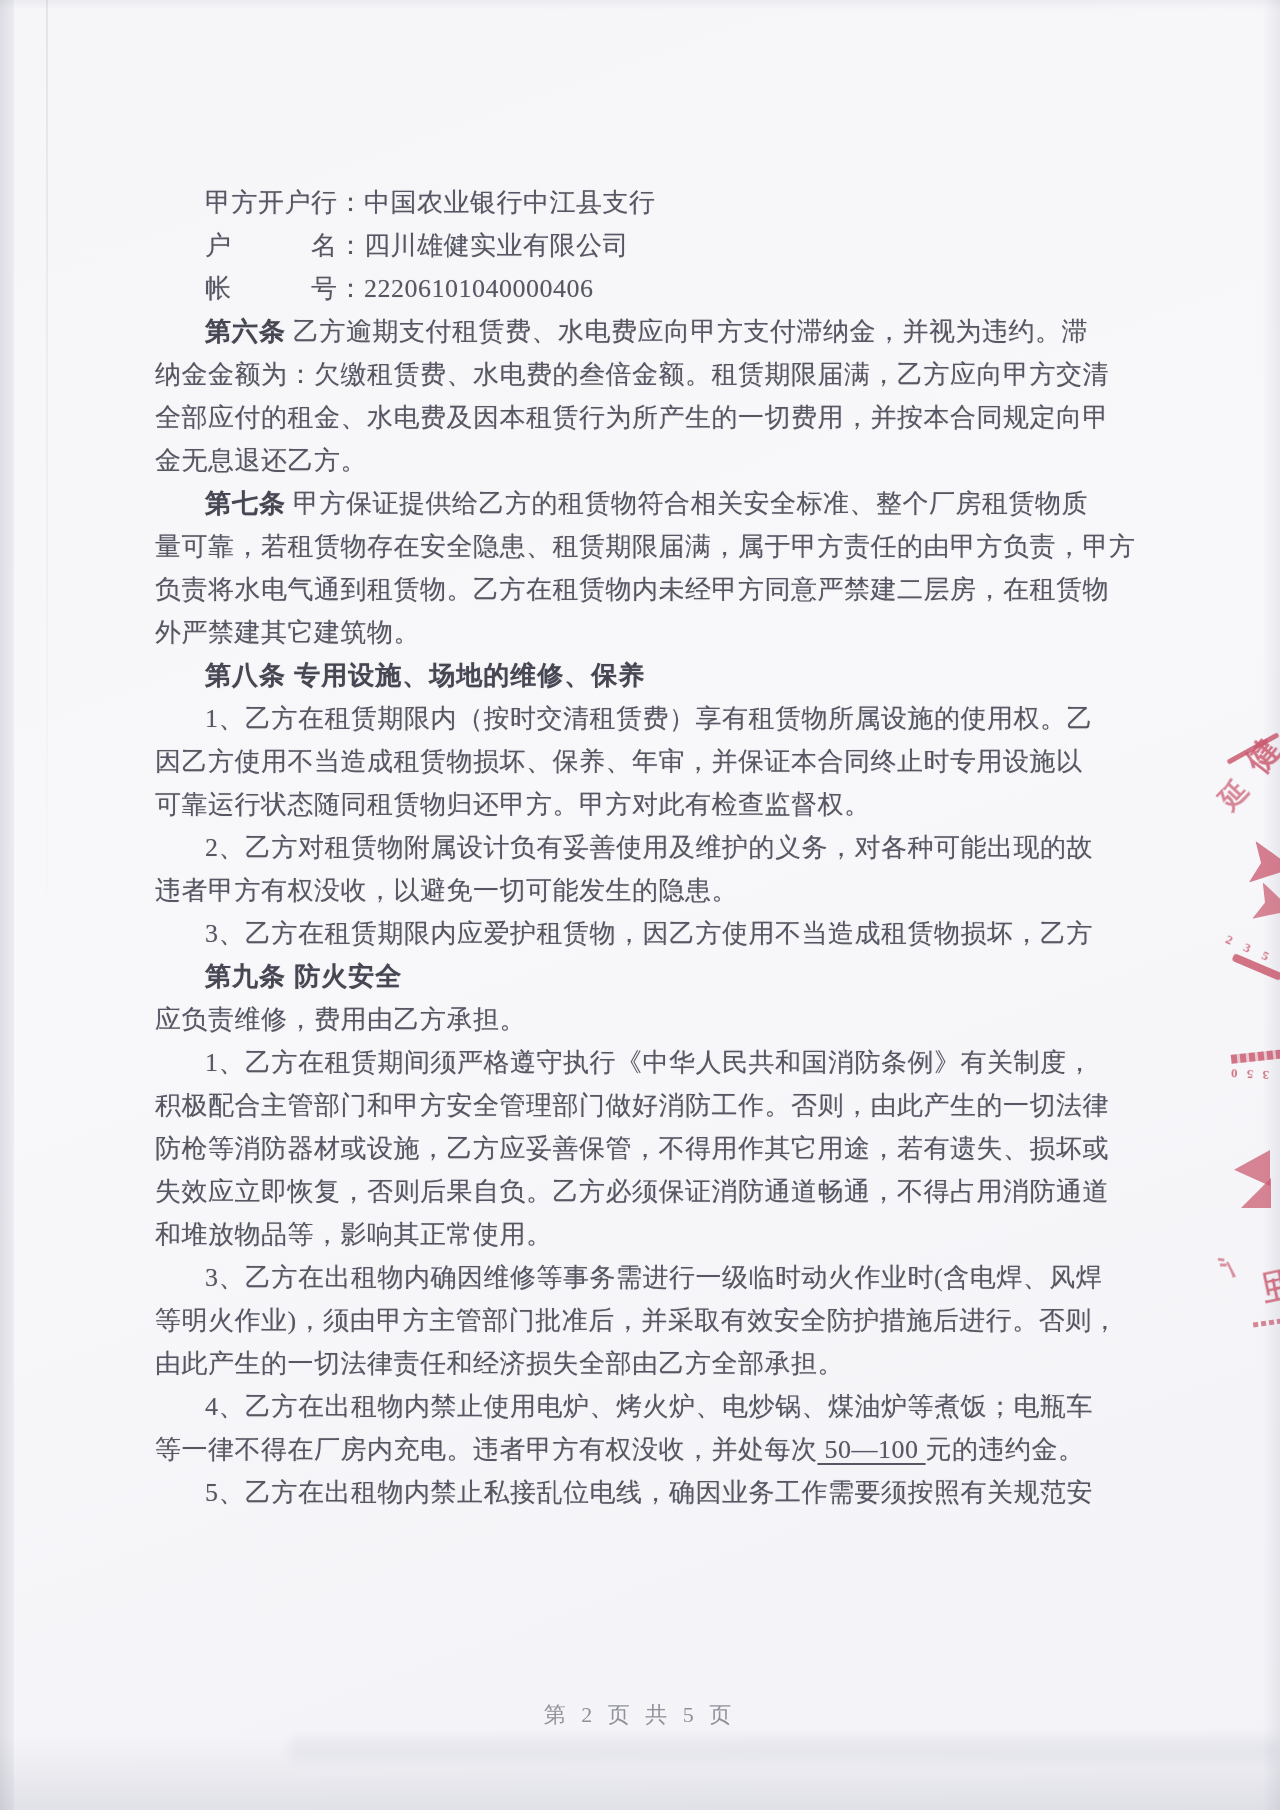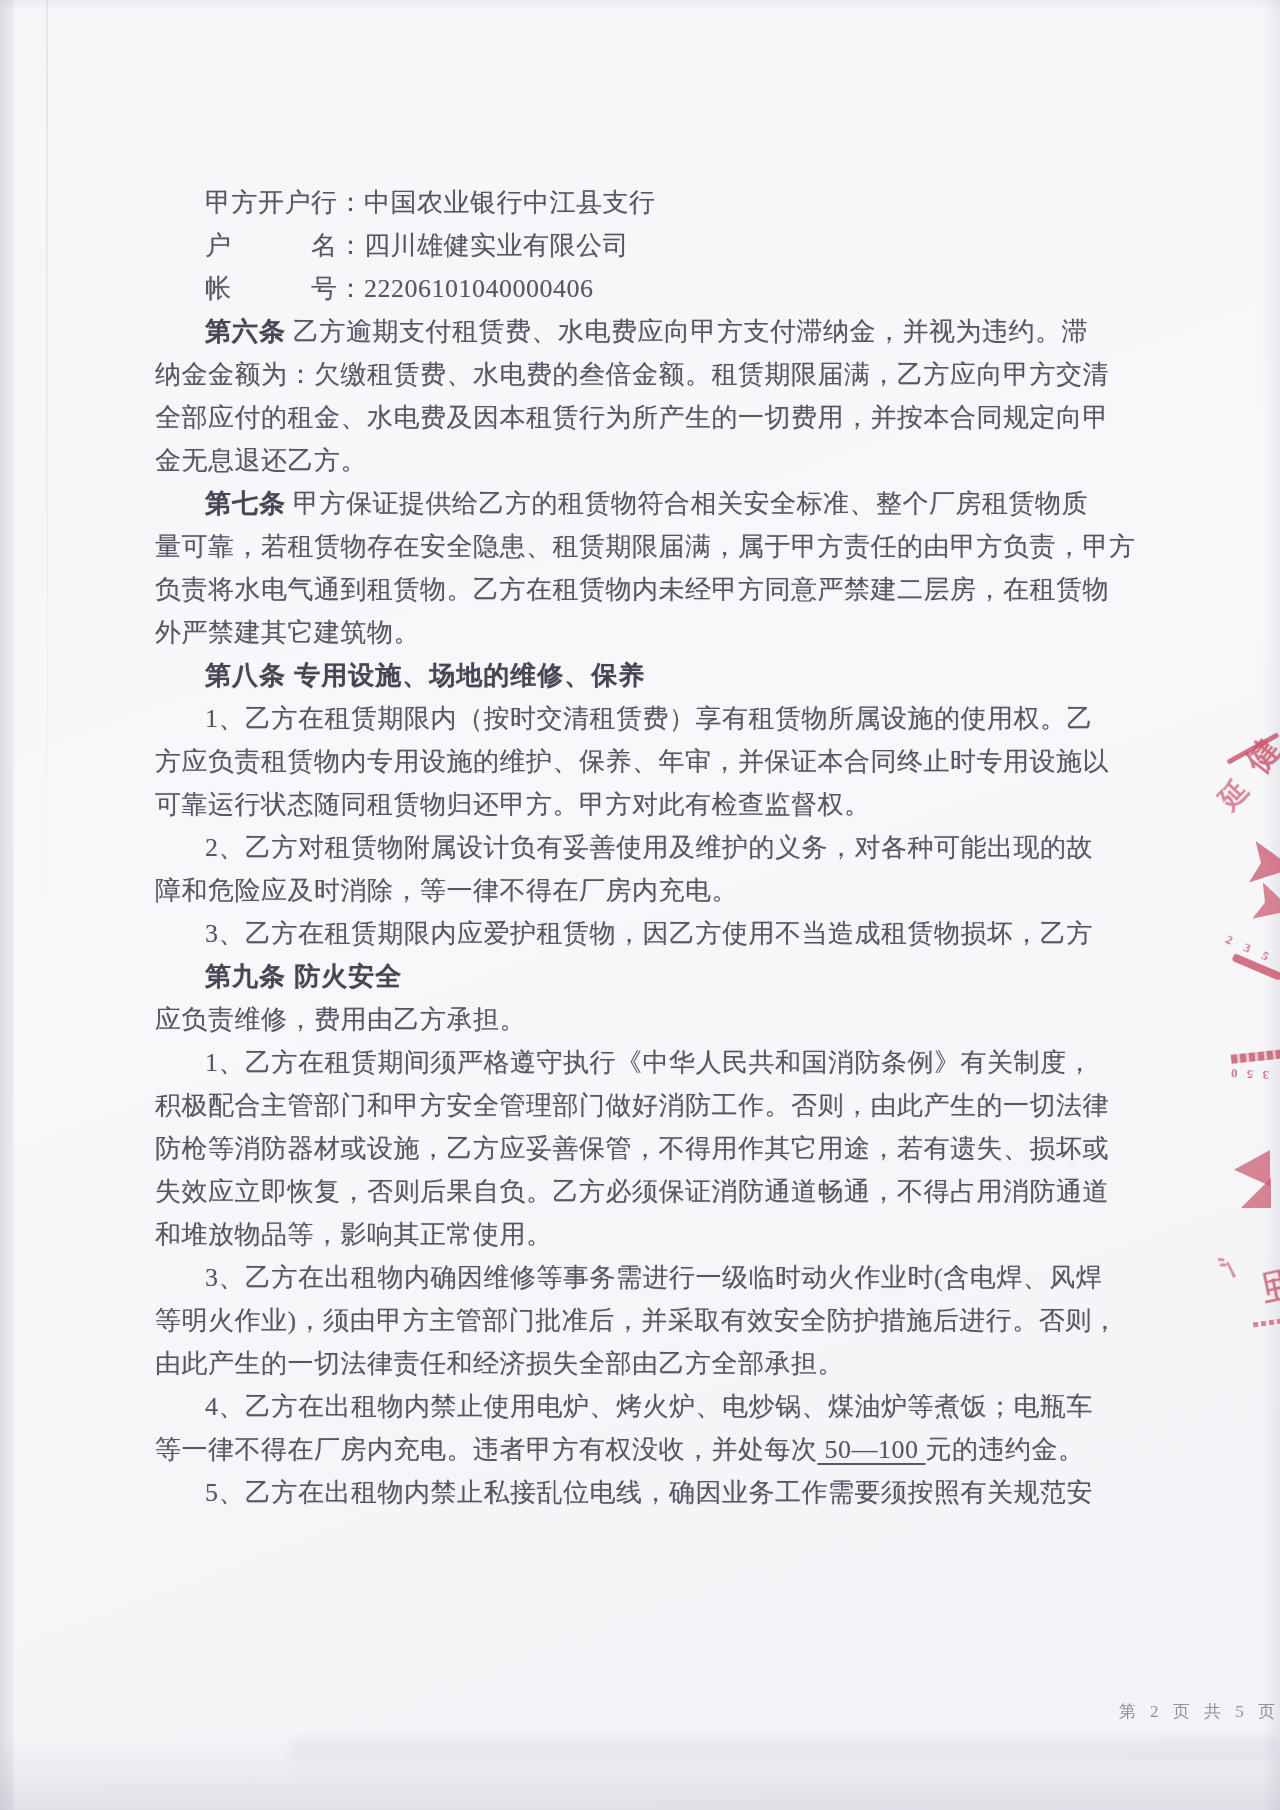--- a/index.html
+++ b/index.html
@@ -26,22 +26,22 @@
   .doc{position:absolute;left:155px;top:181px;width:830px;
     color:#575763;font-size:26px;}
   .line{height:43px;line-height:43px;white-space:nowrap;letter-spacing:.5px;
     text-shadow:0 0 1px rgba(87,87,99,.35);}
   .line.ind{padding-left:50px;}
   .line span{display:inline;}
   .line .b{font-weight:bold;font-family:"Liberation Sans","DejaVu Sans",sans-serif;
     color:#474753;letter-spacing:1px;text-shadow:0 0 1px rgba(71,71,83,.4);}
   .line .u{text-decoration:underline;text-underline-offset:5px;margin-top:16px;}
 
-  .footer{position:absolute;left:0;top:1700px;width:100%;text-align:right;
-    color:#90909b;font-size:17px;letter-spacing:5px;}
+  .footer{position:absolute;left:0;top:1700px;width:100%;text-align:center;
+    color:#90909b;font-size:22px;letter-spacing:5px;}
 
   
   .seal{position:absolute;color:#c9566c;opacity:.82;filter:blur(.4px);
     font-family:"Liberation Serif","DejaVu Serif",serif;}
   .s-stroke{left:1224px;top:746px;width:58px;height:5px;background:currentColor;
     transform:rotate(-29deg);border-radius:2px;}
   .s-c1{left:1247px;top:733px;font-size:33px;font-weight:bold;transform:rotate(-52deg);}
   .s-c2{left:1220px;top:776px;font-size:28px;font-weight:bold;transform:rotate(-47deg);opacity:.7;}
   .s-chev1{left:1252px;top:843px;width:30px;height:42px;background:currentColor;
     clip-path:polygon(0 0,100% 36%,100% 64%,0 100%,30% 50%);transform:rotate(9deg);opacity:.75;}
@@ -81,24 +81,24 @@
       <div class="line ind"><span class="b">第六条</span><span> 乙方逾期支付租赁费、水电费应向甲方支付滞纳金，并视为违约。滞</span></div>
       <div class="line"><span>纳金金额为：欠缴租赁费、水电费的叁倍金额。租赁期限届满，乙方应向甲方交清</span></div>
       <div class="line"><span>全部应付的租金、水电费及因本租赁行为所产生的一切费用，并按本合同规定向甲</span></div>
       <div class="line"><span>金无息退还乙方。</span></div>
       <div class="line ind"><span class="b">第七条</span><span> 甲方保证提供给乙方的租赁物符合相关安全标准、整个厂房租赁物质</span></div>
       <div class="line"><span>量可靠，若租赁物存在安全隐患、租赁期限届满，属于甲方责任的由甲方负责，甲方</span></div>
       <div class="line"><span>负责将水电气通到租赁物。乙方在租赁物内未经甲方同意严禁建二层房，在租赁物</span></div>
       <div class="line"><span>外严禁建其它建筑物。</span></div>
       <div class="line ind"><span class="b">第八条 专用设施、场地的维修、保养</span></div>
       <div class="line ind"><span>1、乙方在租赁期限内（按时交清租赁费）享有租赁物所属设施的使用权。乙</span></div>
-      <div class="line"><span>方应负责租赁物内专用设施的维护、保养、年审，并保证本合同终止时专用设施以</span></div>
+      <div class="line"><span>因乙方使用不当造成租赁物损坏、保养、年审，并保证本合同终止时专用设施以</span></div>
       <div class="line"><span>可靠运行状态随同租赁物归还甲方。甲方对此有检查监督权。</span></div>
       <div class="line ind"><span>2、乙方对租赁物附属设计负有妥善使用及维护的义务，对各种可能出现的故</span></div>
-      <div class="line"><span>障和危险应及时消除，等一律不得在厂房内充电。</span></div>
+      <div class="line"><span>违者甲方有权没收，以避免一切可能发生的隐患。</span></div>
       <div class="line ind"><span>3、乙方在租赁期限内应爱护租赁物，因乙方使用不当造成租赁物损坏，乙方</span></div>
       <div class="line ind"><span class="b">第九条 防火安全</span></div>
       <div class="line"><span>应负责维修，费用由乙方承担。</span></div>
       <div class="line ind"><span>1、乙方在租赁期间须严格遵守执行《中华人民共和国消防条例》有关制度，</span></div>
       <div class="line"><span>积极配合主管部门和甲方安全管理部门做好消防工作。否则，由此产生的一切法律</span></div>
       <div class="line"><span>防枪等消防器材或设施，乙方应妥善保管，不得用作其它用途，若有遗失、损坏或</span></div>
       <div class="line"><span>失效应立即恢复，否则后果自负。乙方必须保证消防通道畅通，不得占用消防通道</span></div>
       <div class="line"><span>和堆放物品等，影响其正常使用。</span></div>
       <div class="line ind"><span>3、乙方在出租物内确因维修等事务需进行一级临时动火作业时(含电焊、风焊</span></div>
       <div class="line"><span>等明火作业)，须由甲方主管部门批准后，并采取有效安全防护措施后进行。否则，</span></div>

